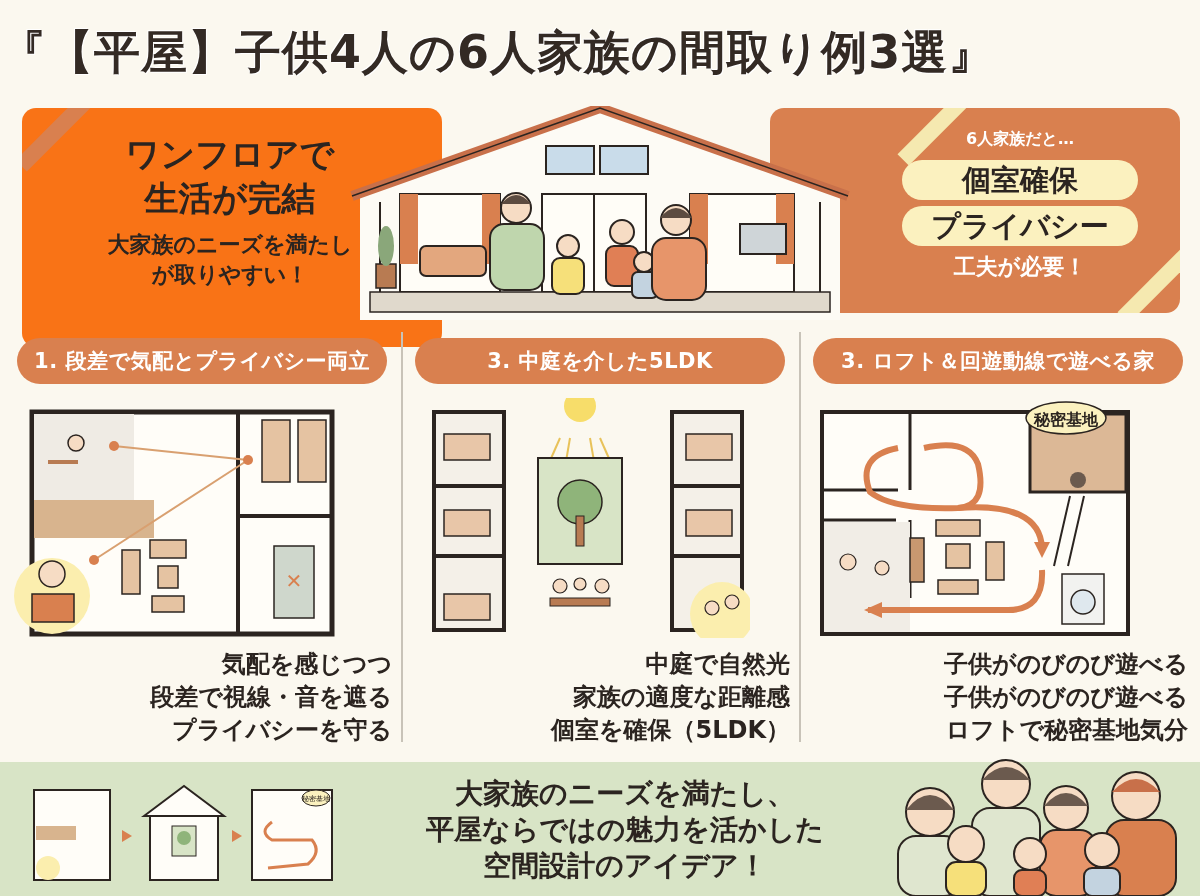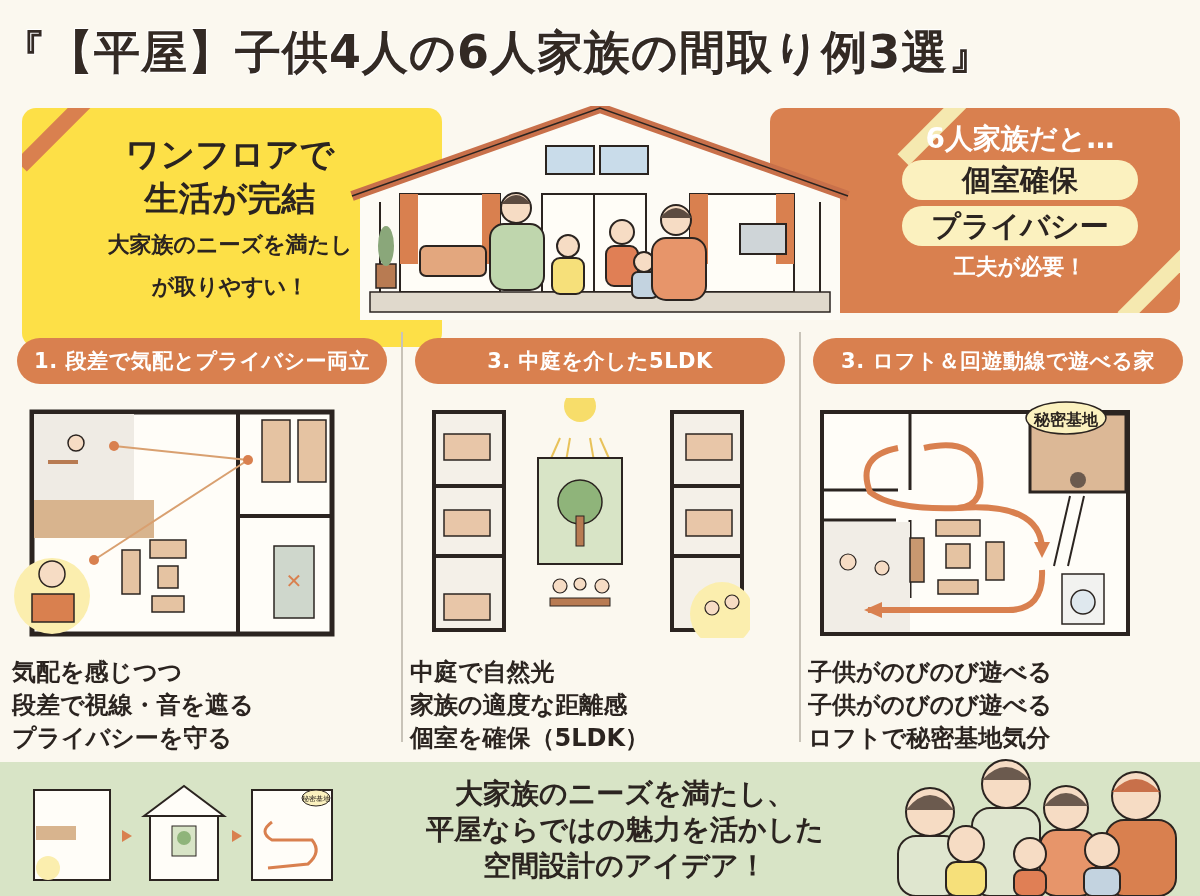--- a/index.html
+++ b/index.html
@@ -12,54 +12,54 @@
   }
   .title {
     position: absolute; left: 0; top: 22px; width: 1200px;
     text-align: left; font-size: 46px; font-weight: bold;
     letter-spacing: 1px; color: #332a24;
     text-shadow: 1px 1px 0 #fff, -1px -1px 0 #fff;
   }
   
   .hero-left {
     position: absolute; left: 22px; top: 108px; width: 420px; height: 239px;
-    background: #fde047; border-radius: 14px; overflow: hidden;
+    background: #f97316; border-radius: 14px; overflow: hidden;
   }
   .hero-right {
     position: absolute; left: 770px; top: 108px; width: 410px; height: 205px;
     background: #d9804f; border-radius: 14px; overflow: hidden;
   }
   .stripe {
     position: absolute; width: 90px; height: 16px; transform: rotate(-45deg);
   }
   .hero-left .stripe { background: #d9804f; left: -14px; top: 18px; }
   .hero-right .stripe { background: #f5e9b0; }
   .hl-text { position: absolute; left: 48px; top: 24px; width: 320px; text-align: center; }
   .hl-big { font-size: 34px; font-weight: bold; line-height: 44px; color: #2b2420; }
   .hl-small { font-size: 22px; font-weight: bold; line-height: 30px; margin-top: 10px; color: #2b2420; }
   .hr-text { position: absolute; right: 30px; top: 16px; width: 260px; text-align: center; }
-  .hr-sub { color: #fff; font-size: 28px; font-weight: bold; line-height: 30px; }
+  .hr-sub { color: #fff; font-size: 16px; font-weight: bold; line-height: 30px; }
   .hr-pill {
     display: block; margin: 6px auto 0; width: 236px; height: 40px; line-height: 40px;
     background: #fbf1bf; border-radius: 20px; font-size: 29px; font-weight: bold; color: #2b2420;
   }
   .hr-foot { color: #fff; font-size: 22px; font-weight: bold; line-height: 30px; margin-top: 6px; }
   
   .house { position: absolute; left: 340px; top: 106px; width: 520px; height: 214px; }
   
   .col { position: absolute; top: 338px; width: 380px; height: 410px; }
   .col1 { left: 12px; } .col2 { left: 410px; } .col3 { left: 808px; }
   .divider { position: absolute; top: 332px; width: 2px; height: 410px; background: #c8c3b8; }
   .pill {
     margin: 0 auto; width: 370px; height: 46px; border-radius: 23px;
     background: #d9804f; color: #fff; font-size: 21px; font-weight: bold;
     text-align: center; line-height: 46px; letter-spacing: 0.5px;
   }
   .plan { margin: 14px auto 0; width: 340px; height: 240px; }
-  .desc { text-align: left; font-size: 24px; font-weight: bold; line-height: 33px; margin-top: 14px; color: #2b2420; }
+  .desc { text-align: right; font-size: 24px; font-weight: bold; line-height: 33px; margin-top: 6px; color: #2b2420; }
   
   .bottom {
     position: absolute; left: 0; top: 762px; width: 1200px; height: 134px; background: #d8e4c6;
   }
   .thumbs { position: absolute; left: 32px; top: 20px; width: 340px; height: 100px; }
   .bottom-text {
     position: absolute; left: 390px; top: 14px; width: 470px; text-align: center;
     font-size: 28px; font-weight: bold; line-height: 36px; color: #2b2420;
   }
   .family { position: absolute; left: 880px; top: -10px; width: 310px; height: 144px; }
@@ -68,21 +68,21 @@
 <body>
 
 <div class="title">『【平屋】子供4人の6人家族の間取り例3選』</div>
 
 <div class="hero-left">
   <div class="stripe"></div>
   <div class="hl-text">
     <div class="hl-big">ワンフロアで</div>
     <div class="hl-big">生活が完結</div>
     <div class="hl-small">大家族のニーズを満たし</div>
-    <div class="hl-small" style="margin-top:12px">が取りやすい！</div>
+    <div class="hl-small" style="margin-top:0">が取りやすい！</div>
   </div>
 </div>
 
 <div class="hero-right">
   <div class="stripe" style="left:120px;top:12px;"></div>
   <div class="stripe" style="left:340px;top:170px;"></div>
   <div class="hr-text">
     <div class="hr-sub">6人家族だと…</div>
     <span class="hr-pill">個室確保</span>
     <span class="hr-pill">プライバシー</span>

